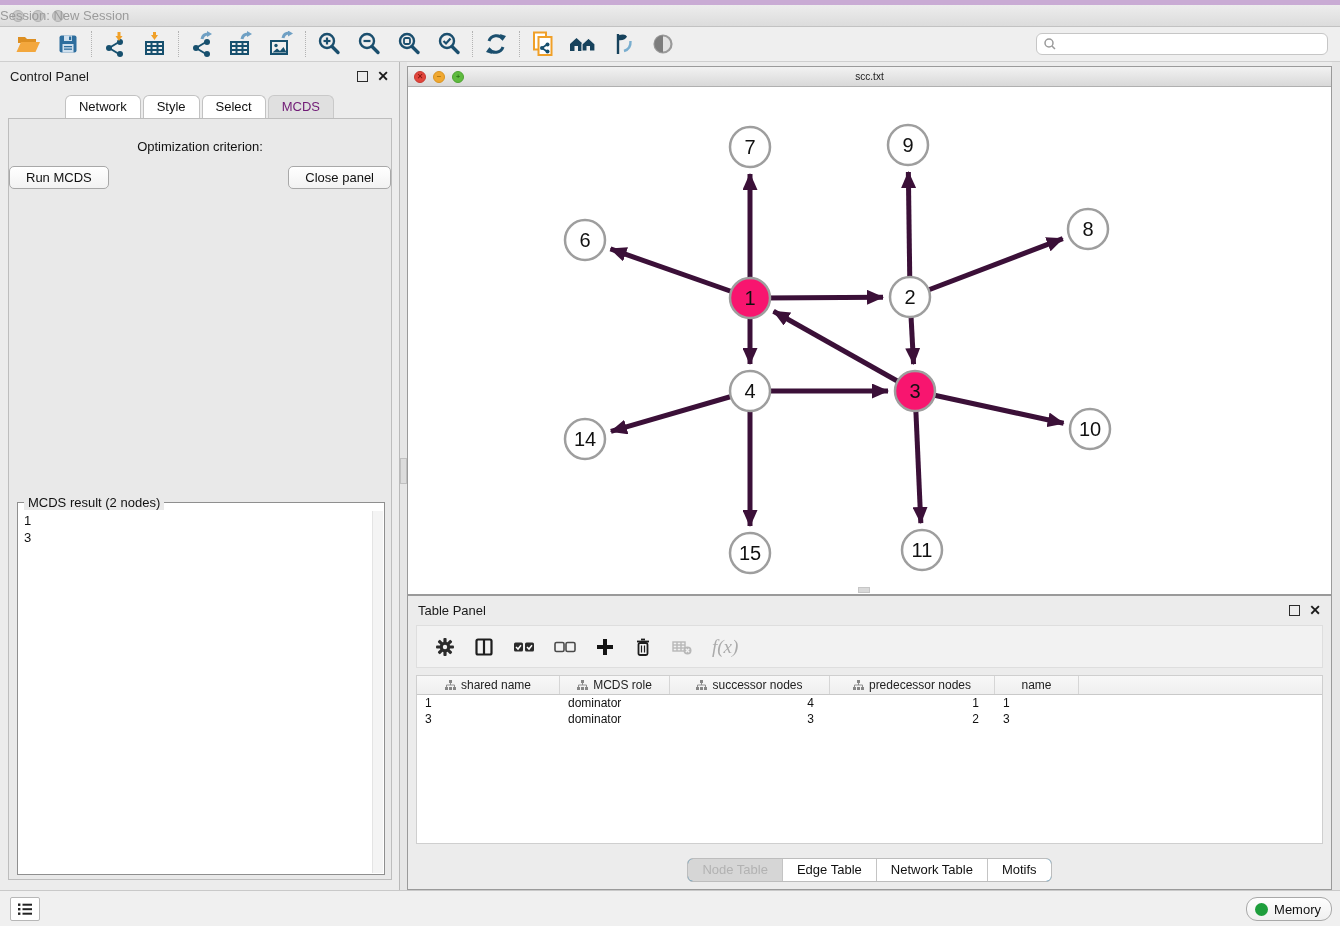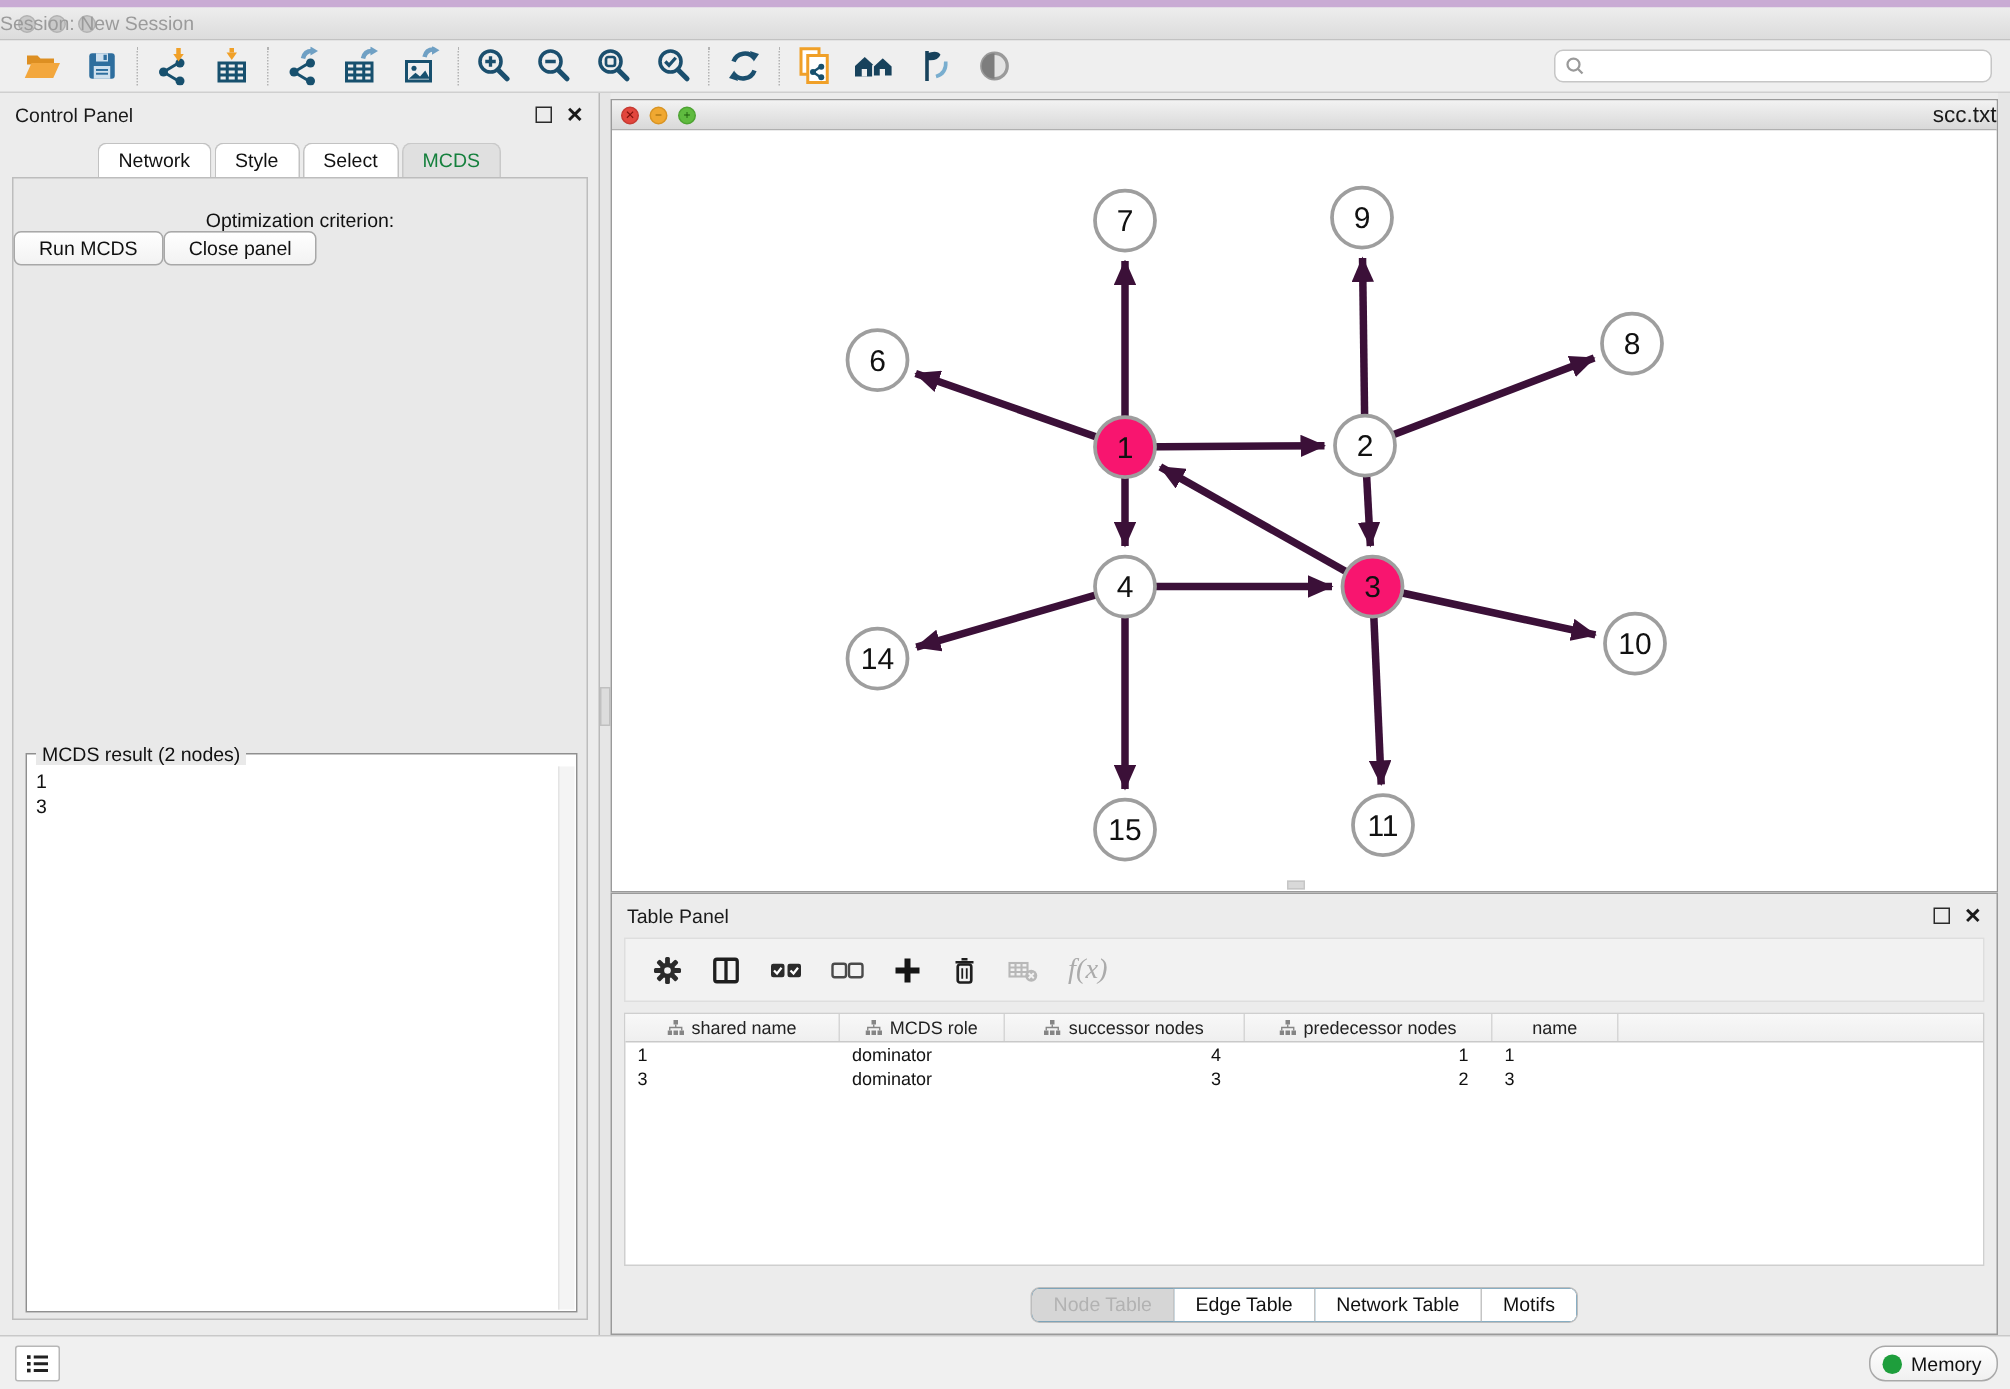--- a/index.html
+++ b/index.html
@@ -31,32 +31,32 @@
   .control-panel { position:absolute; left:0; top:62px; width:400px; height:828px; background:#ececec;
     border-right:1px solid #b9b9b9; }
   .panel-head { height:28px; display:flex; align-items:center; padding:0 10px; }
   .panel-head .ptitle { font-size:13px; color:#1a1a1a; }
   .panel-head .spacer { flex:1; }
   .float-glyph { width:11px; height:11px; border:1.5px solid #2b2b2b; margin-right:9px; }
   .close-glyph { font-size:14px; font-weight:bold; color:#1a1a1a; line-height:1; }
   .ctrl-tabs { position:absolute; left:0; top:33px; width:100%; display:flex; justify-content:center; z-index:2; }
   .tab { font-size:13px; padding:3px 13px 4px; background:#fff; border:1px solid #c2c2c2; border-bottom:none;
     border-radius:6px 6px 0 0; margin:0 1px; color:#111; }
-  .tab.active { background:#e0e0e0; color:#15803d; border-color:#c9c9c9; }
+  .tab.active { background:#e0e0e0; color:#701a75; border-color:#c9c9c9; }
   .ctrl-content { position:absolute; left:8px; top:56px; width:384px; height:762px; background:#e9e9e9;
     border:1px solid #bdbdbd; }
   .opt-label { text-align:center; font-size:13px; color:#111; margin-top:20px; }
   .select { margin:11px 37px 0; height:23px; background:#fff; border:1px solid #a8a8a8; border-radius:5px;
     display:flex; align-items:center; font-size:13px; padding-left:10px; position:relative; }
   .select .stepper { position:absolute; right:6px; top:0; bottom:0; display:flex; flex-direction:column;
     justify-content:center; gap:1px; }
   .select .stepper i { width:0; height:0; border-left:4px solid transparent; border-right:4px solid transparent; display:block; }
   .select .stepper .up { border-bottom:5px solid #7a7a7a; }
   .select .stepper .dn { border-top:5px solid #7a7a7a; }
-  .btn-row { display:flex; justify-content:flex-start; }
+  .btn-row { display:flex; justify-content:space-between; margin-top:12px; }
   .pbtn { height:23px; padding:0 16px; background:linear-gradient(#ffffff,#f2f2f2); border:1px solid #a8a8a8;
     border-radius:5px; font-size:13px; display:flex; align-items:center; color:#111; }
   fieldset.result { position:absolute; left:8px; right:6px; top:376px; bottom:4px; background:#fff;
     border:1px solid #8f8f8f; }
   fieldset.result legend { font-size:13px; color:#111; margin-left:6px; padding:0 4px; background:#e9e9e9; }
   .result-inner { position:absolute; left:0; top:0; right:0; bottom:0; overflow:hidden; }
   .result-lines { white-space:pre; font-size:13px; line-height:17px; padding:2px 6px; color:#111; }
   .result-scroll { position:absolute; right:1px; top:1px; bottom:1px; width:11px; background:#f4f4f4;
     border-left:1px solid #e4e4e4; }
   
@@ -66,21 +66,21 @@
   .gutter-r { position:absolute; left:1332px; top:62px; width:8px; height:828px; background:#e6e6e6; }
   
   .net-window { position:absolute; left:407px; top:66px; width:925px; height:529px; background:#fff;
     border:1px solid #9a9a9a; }
   .net-titlebar { height:20px; background:linear-gradient(#f2f2f2,#d9d9d9); border-bottom:1px solid #b0b0b0;
     display:flex; align-items:center; position:relative; }
   .net-titlebar .traffic { display:flex; gap:7px; margin-left:6px; }
   .dot.red { background:#e2463d; border-color:#c63a32; color:#7c100b; }
   .dot.yellow { background:#f0a831; border-color:#d99422; color:#8a5a00; }
   .dot.green { background:#5fbb3f; border-color:#4da332; color:#1d5c0c; }
-  .net-titlebar .wtitle { position:absolute; left:0; right:0; text-align:right; font-size:15px; color:#1a1a1a; }
+  .net-titlebar .wtitle { position:absolute; left:0; right:0; text-align:center; font-size:10px; color:#1a1a1a; }
   .net-canvas { position:relative; width:923px; height:507px; background:#fff; overflow:hidden; }
   .net-hthumb { position:absolute; left:450px; bottom:1px; width:12px; height:6px; background:#d9d9d9; border:1px solid #c6c6c6; }
   
   .table-panel { position:absolute; left:407px; top:595px; width:925px; height:295px; background:#ececec;
     border:1px solid #9a9a9a; }
   .tp-toolbar { position:absolute; left:8px; right:8px; top:29px; height:43px; background:#f2f2f2;
     border:1px solid #dedede; display:flex; align-items:center; gap:19px; padding-left:18px; }
   .fx { font-family:"Liberation Serif", serif; font-style:italic; font-size:19px; color:#ababab; }
   .dtable { position:absolute; left:8px; right:8px; top:79px; bottom:45px; background:#fff; border:1px solid #cfcfcf; }
   .thead { display:flex; height:19px; background:linear-gradient(#f8f8f8,#efefef); border-bottom:1px solid #c9c9c9; }

